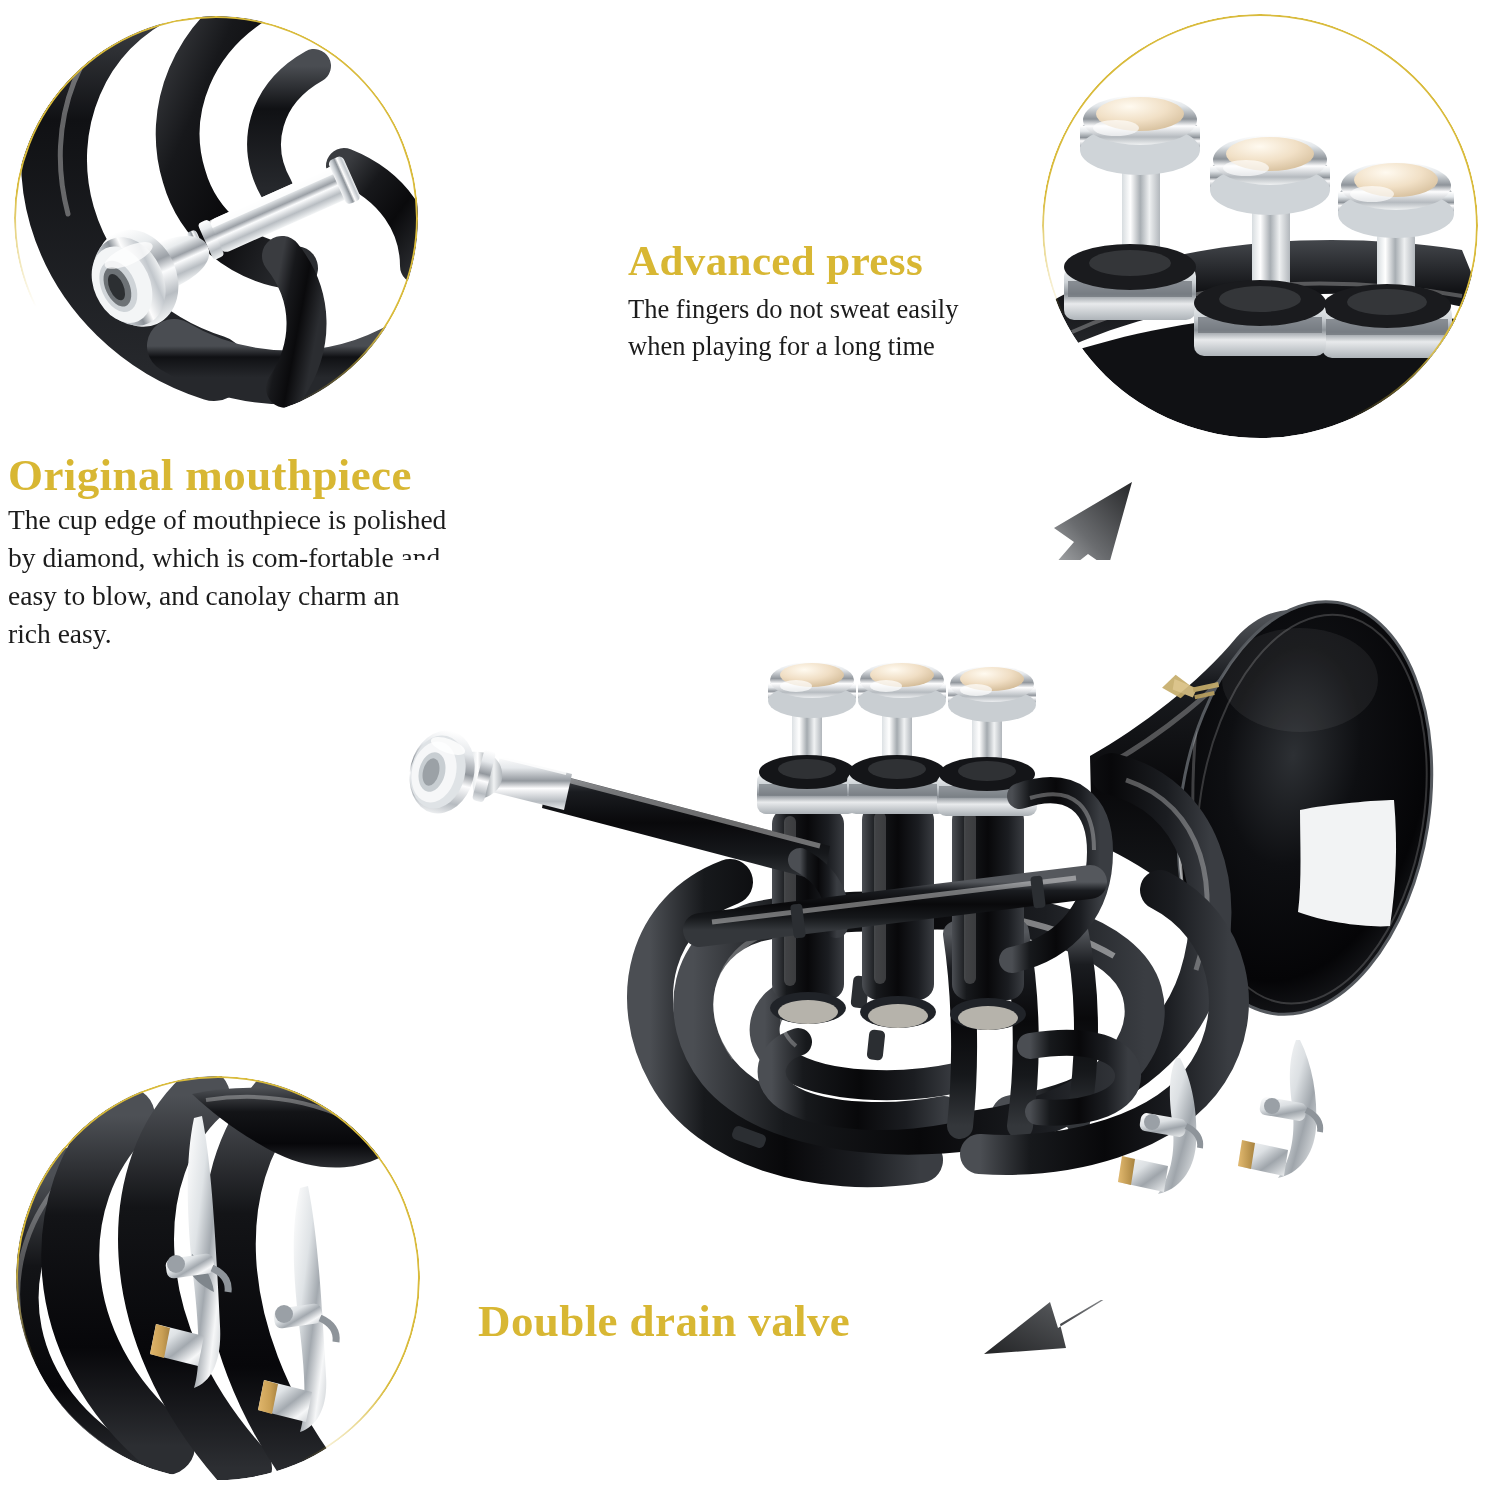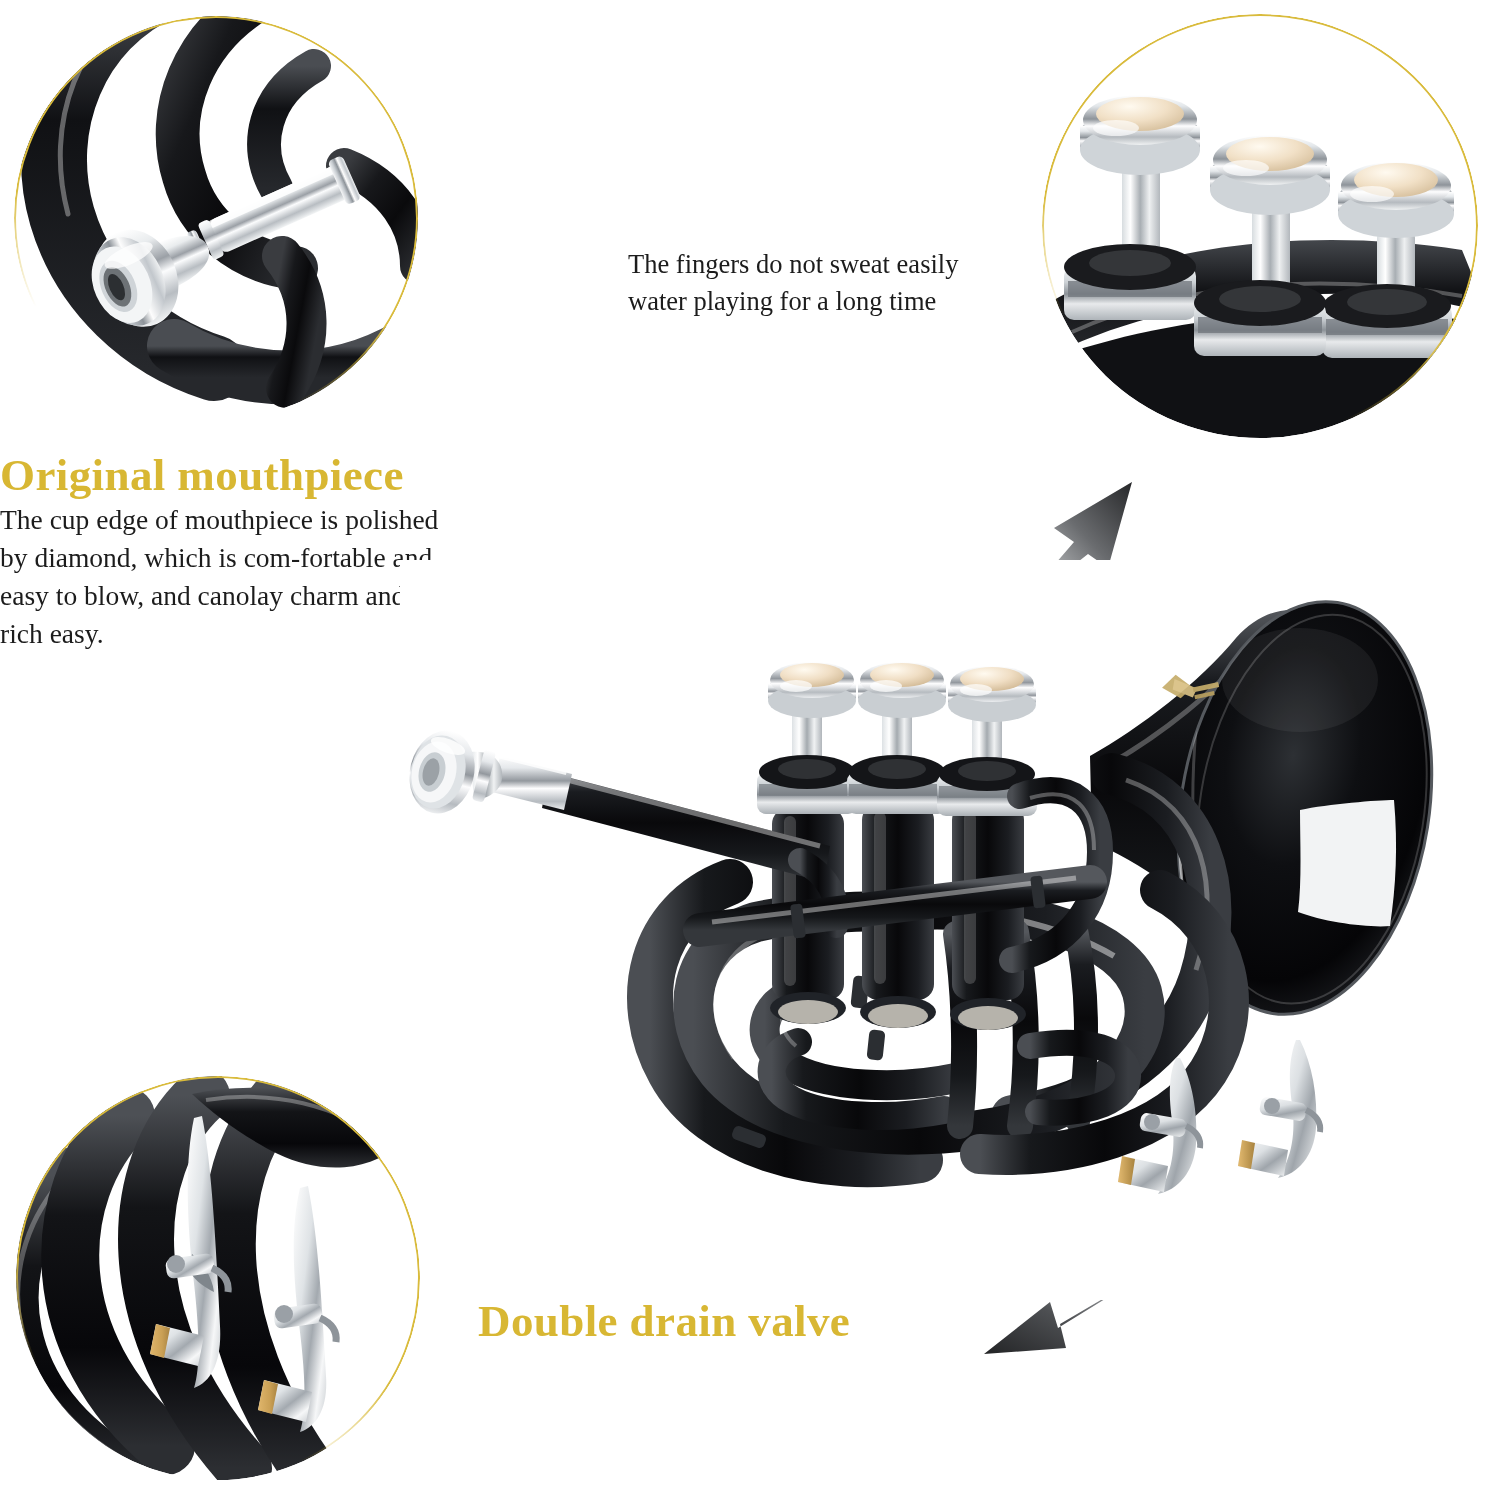--- a/index.html
+++ b/index.html
@@ -16,21 +16,21 @@
     font-family:"Liberation Serif","DejaVu Serif",serif;
     font-weight:bold;color:#D8B733;letter-spacing:.4px;white-space:nowrap;
     line-height:1.05;
   }
   .feature .body{
     font-family:"Liberation Serif","DejaVu Serif",serif;
     color:#1c1c1c;line-height:1.38;font-weight:400;
   }
   .feature .body div{white-space:nowrap;}
 
-  #feat-mouthpiece{left:0;top:452px;}
+  #feat-mouthpiece{left:8px;top:452px;}
   #feat-mouthpiece .title{font-size:45px;}
   #feat-mouthpiece .body{font-size:27.5px;margin-top:2px;}
 
   #feat-press{left:628px;top:238px;}
   #feat-press .title{font-size:43px;}
   #feat-press .body{font-size:26.5px;margin-top:8px;text-align:left;}
 
   #feat-drain{left:478px;top:1298px;}
   #feat-drain .title{font-size:45px;}
   #feat-drain .body{font-size:27px;margin-top:12px;}
@@ -279,23 +279,24 @@
     <div class="title">Original mouthpiece</div>
     <div class="body">
       <div>The cup edge of mouthpiece is polished</div>
       <div>by diamond, which is com-fortable and</div>
       <div>easy to blow, and canolay charm and</div>
       <div>rich easy.</div>
     </div>
   </div>
 
   <div class="feature" id="feat-press">
+    <div class="title">Advanced press</div>
     <div class="body">
       <div>The fingers do not sweat easily</div>
-      <div>water playing for a long time</div>
+      <div>when playing for a long time</div>
     </div>
   </div>
 
   <div class="feature" id="feat-drain">
     <div class="title">Double drain valve</div>
   </div>
 
   <svg class="arrow" style="left:500px;top:580px;" width="200" height="200">
     <defs>
       <linearGradient id="ag1" x1="1" y1="1" x2="0" y2="0">

